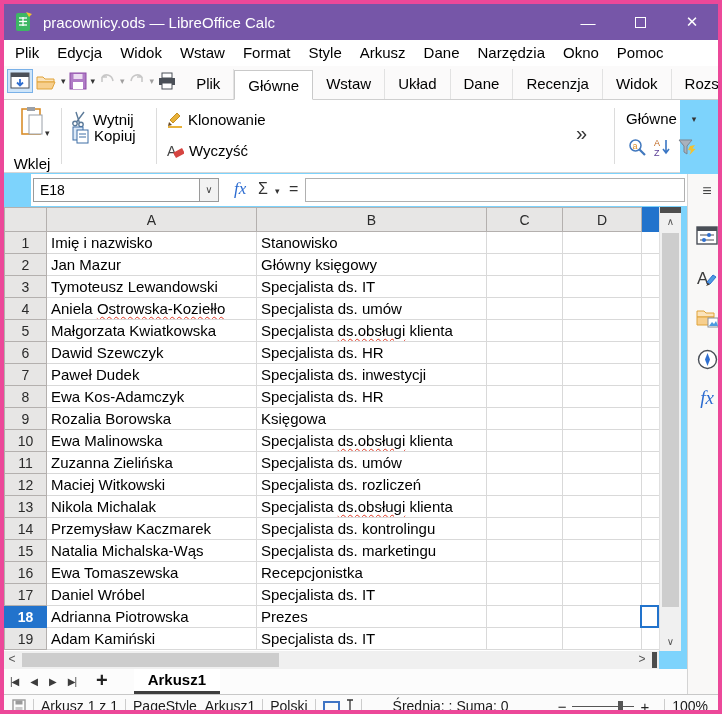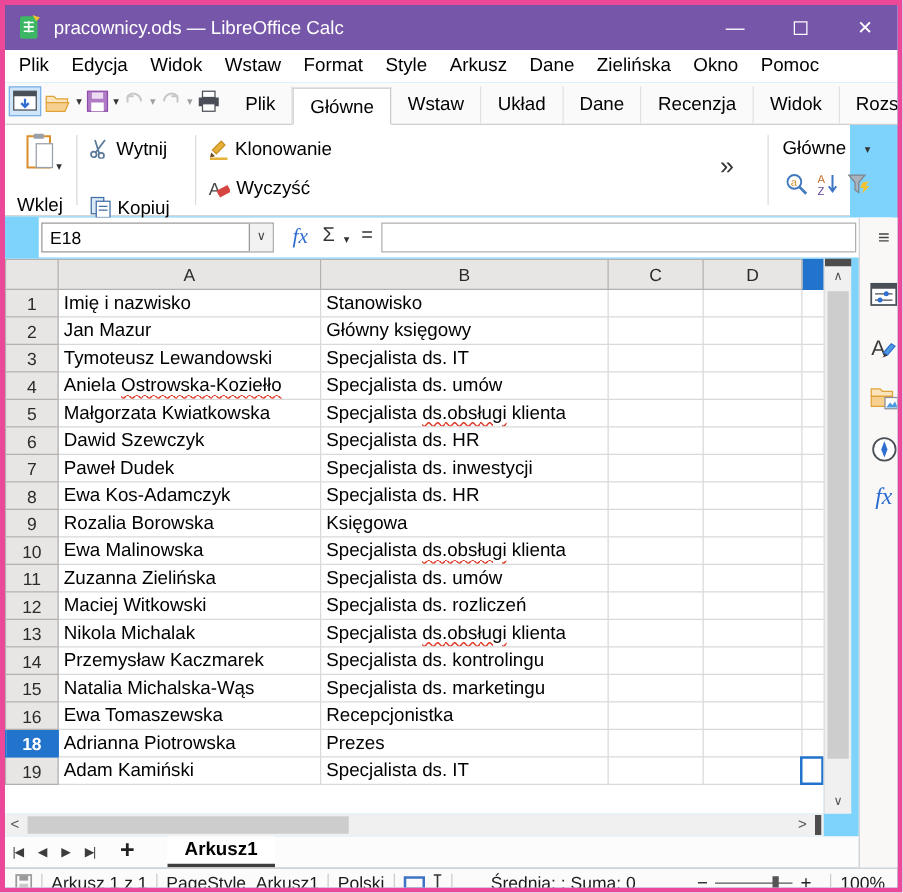--- a/index.html
+++ b/index.html
@@ -124,21 +124,21 @@
 
   <div class="menubar">
       <div class="mi">Plik</div>
       <div class="mi">Edycja</div>
       <div class="mi">Widok</div>
       <div class="mi">Wstaw</div>
       <div class="mi">Format</div>
       <div class="mi">Style</div>
       <div class="mi">Arkusz</div>
       <div class="mi">Dane</div>
-      <div class="mi">Zielińska</div>
+      <div class="mi">Narzędzia</div>
       <div class="mi">Okno</div>
       <div class="mi">Pomoc</div>
     </div>
 
   <div class="tabrow">
     <div class="quickicons">
       <span class="qbtn sel">
         <svg width="20" height="18" viewBox="0 0 20 18">
           <rect x="1" y="1" width="18" height="15" fill="#fff" stroke="#4a4f57"></rect>
           <rect x="1" y="1" width="18" height="4" fill="#4a4f57"></rect>
@@ -206,21 +206,21 @@
     <div class="vdiv" style="left:57px"></div>
 
     <div class="tbtn" style="left:68px; top:8px">
       <svg width="16" height="16" viewBox="0 0 16 16">
         <circle cx="3" cy="12.5" r="2.2" fill="none" stroke="#5b7a99" stroke-width="1.4"></circle>
         <circle cx="9" cy="13.5" r="2.2" fill="none" stroke="#5b7a99" stroke-width="1.4"></circle>
         <path d="M4.5 11 L12 1 M7.5 12 L4 1" stroke="#5b7a99" stroke-width="1.4" fill="none"></path>
       </svg>
       <span class="tlabel">Wytnij</span>
     </div>
-    <div class="tbtn" style="left:68px; top:55px">
+    <div class="tbtn" style="left:68px; top:24px">
       <svg width="17" height="18" viewBox="0 0 17 18">
         <rect x="1" y="1" width="10" height="13" fill="#dce9f7" stroke="#3f6ea5"></rect>
         <rect x="5" y="4" width="11" height="13" fill="#fff" stroke="#3f6ea5"></rect>
         <line x1="7" y1="8" x2="14" y2="8" stroke="#3f6ea5"></line>
         <line x1="7" y1="11" x2="14" y2="11" stroke="#3f6ea5"></line>
       </svg>
       <span class="tlabel">Kopiuj</span>
     </div>
     <div class="vdiv" style="left:152px"></div>
 
@@ -416,20 +416,28 @@
             <td>Natalia Michalska-Wąs</td>
             <td>Specjalista ds. marketingu</td>
             <td></td>
             <td></td>
             <td></td>
           </tr>
           <tr>
             <th>16</th>
             <td>Ewa Tomaszewska</td>
             <td>Recepcjonistka</td>
+            <td></td>
+            <td></td>
+            <td></td>
+          </tr>
+          <tr>
+            <th>17</th>
+            <td>Daniel Wróbel</td>
+            <td>Specjalista ds. IT</td>
             <td></td>
             <td></td>
             <td></td>
           </tr>
           <tr>
             <th class="selhdr">18</th>
             <td>Adrianna Piotrowska</td>
             <td>Prezes</td>
             <td></td>
             <td></td>

